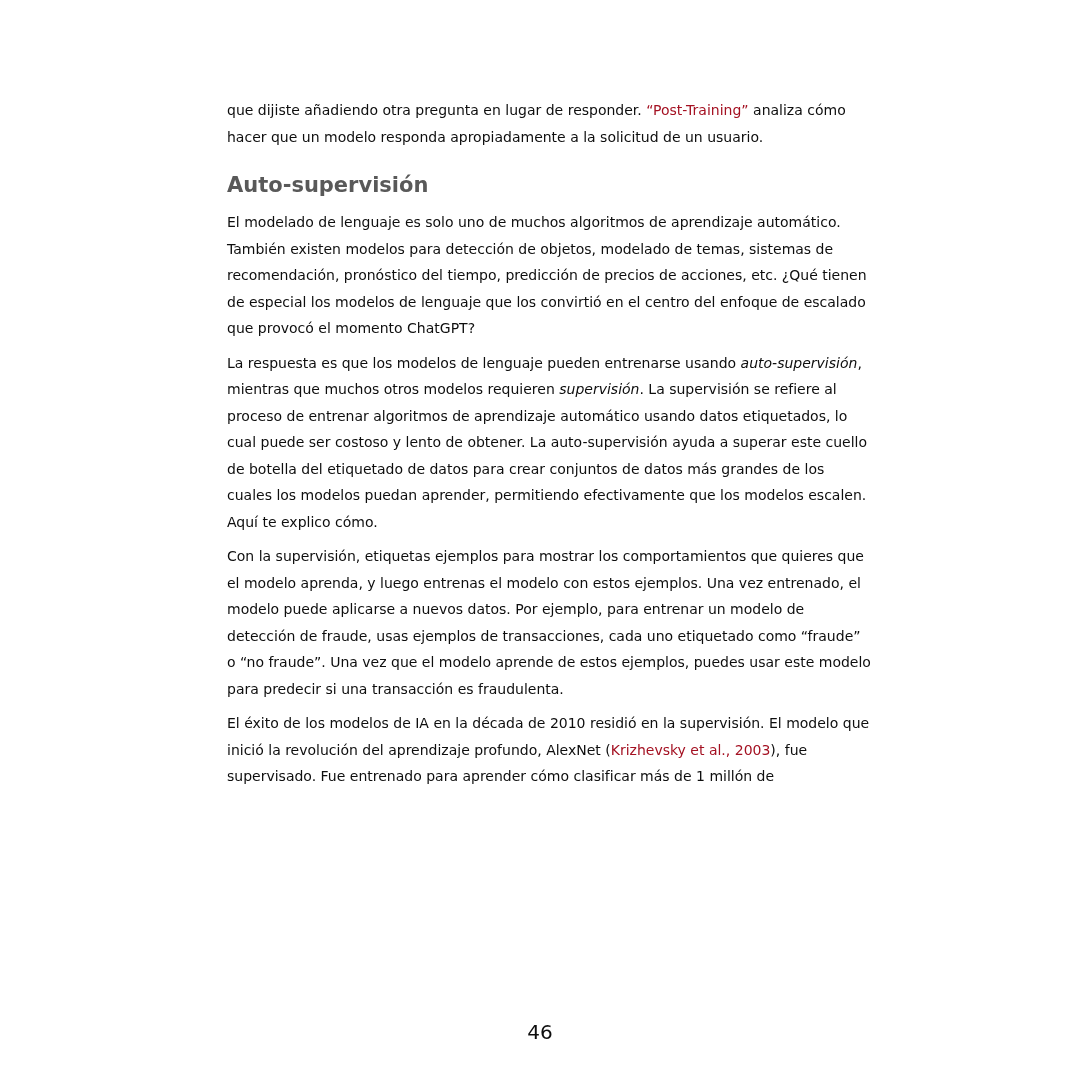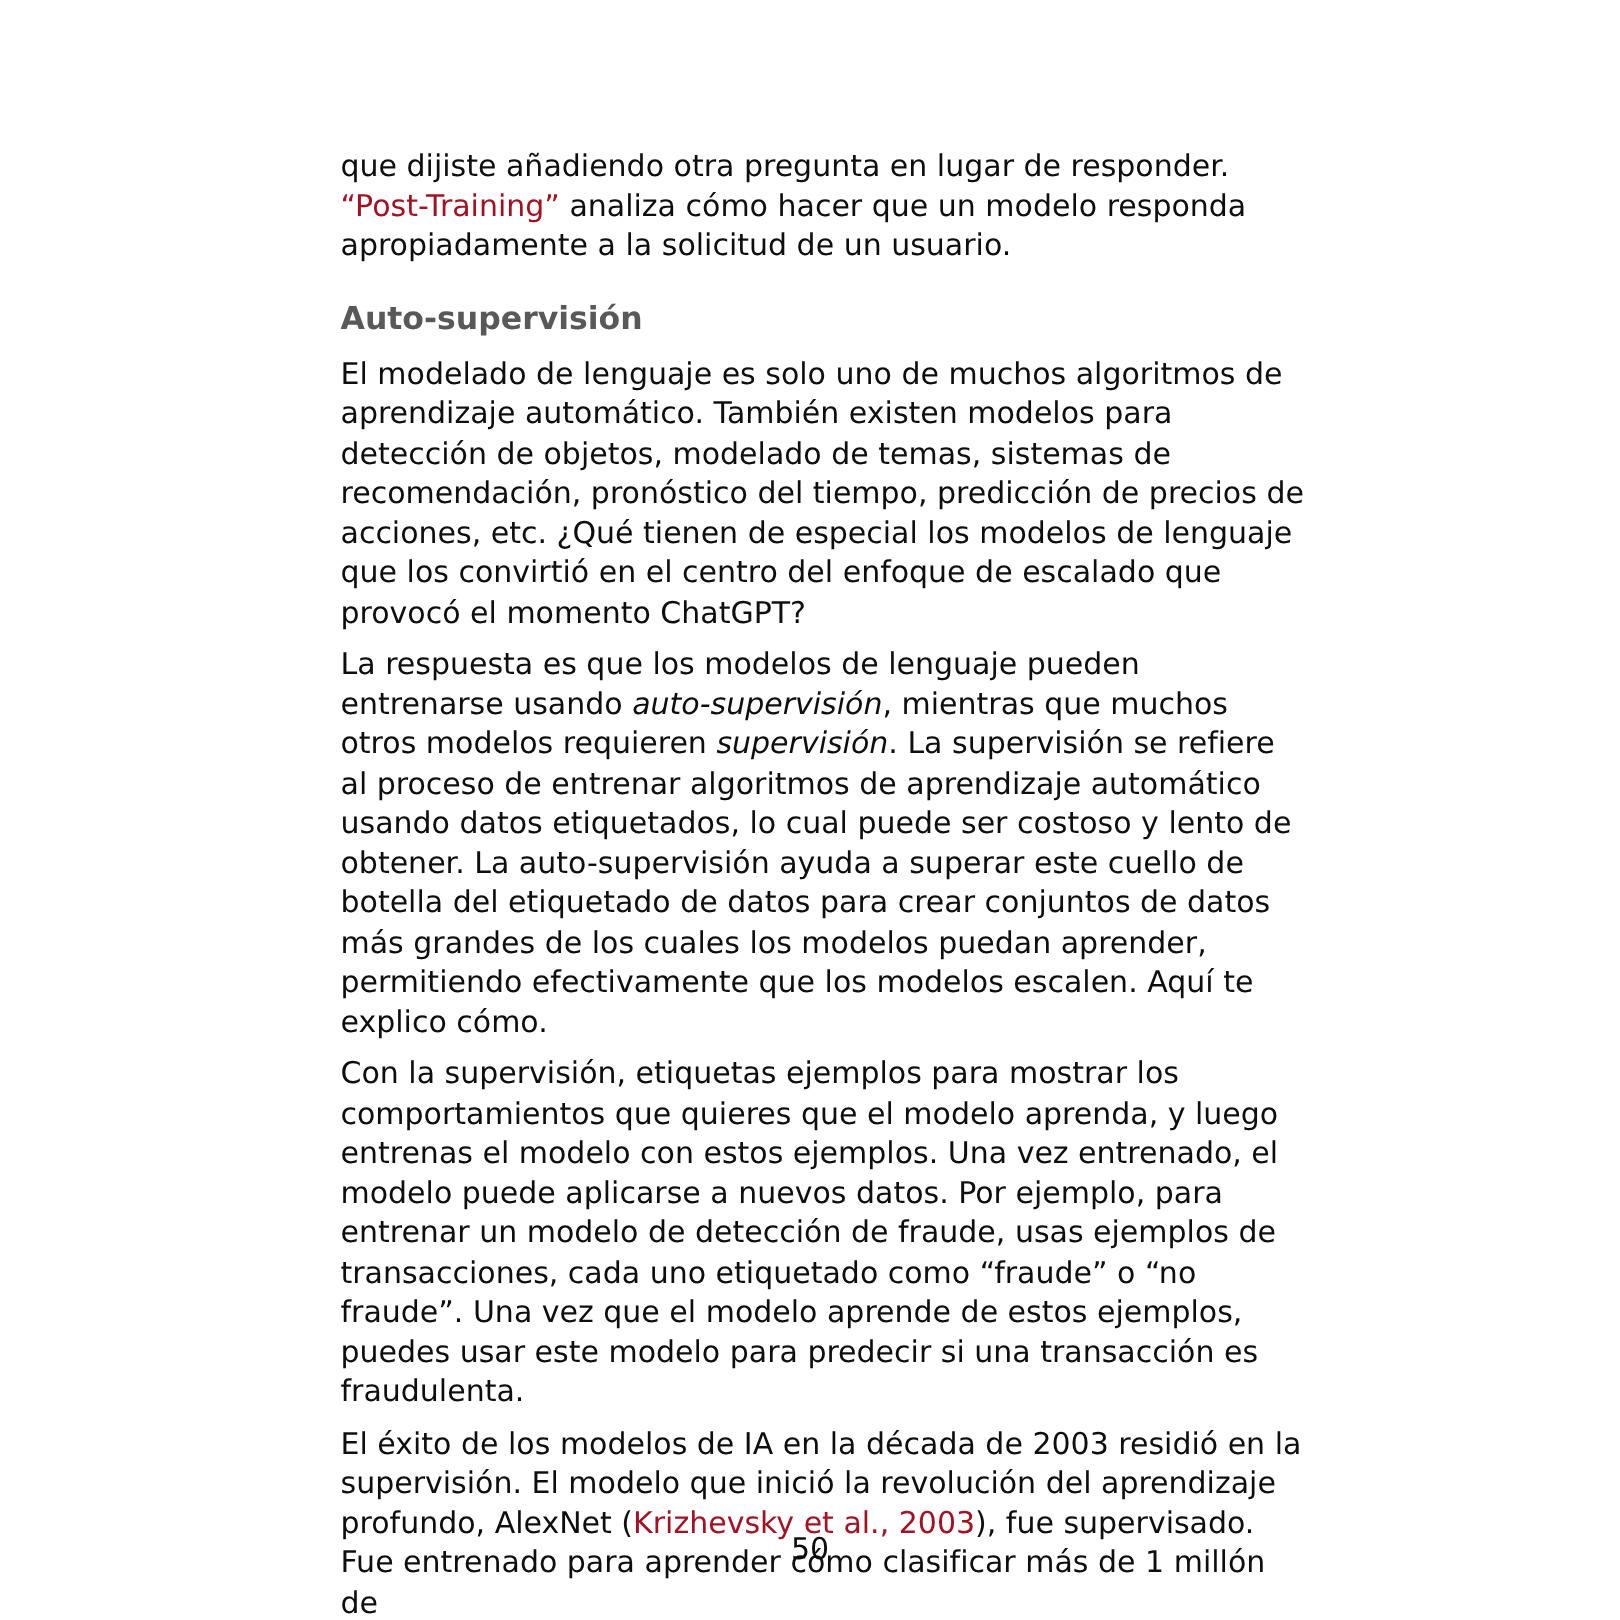--- a/index.html
+++ b/index.html
@@ -22,21 +22,21 @@
     position:absolute;inset:0;
     background:var(--bg);
   }
   .content{
     position:absolute;
     left:227px;top:97px;
     width:645px;
   }
   .para{
     margin:0 0 8px 0;
-    font-size:20px;
+    font-size:14px;
     line-height:26.5px;
     color:var(--text);
     text-align:left;
   }
   .section-heading{
     margin:22px 0 10px 0;
     font-size:21px;
     line-height:27px;
     font-weight:bold;
     color:var(--heading);
@@ -60,16 +60,16 @@
 </head>
 <body>
 
 <div class="page">
   <div class="content">
       <p class="para"><span>que dijiste añadiendo otra pregunta en lugar de responder. </span><a class="link">“Post-Training”</a><span> analiza cómo hacer que un modelo responda apropiadamente a la solicitud de un usuario.</span></p>
       <h2 class="section-heading">Auto-supervisión</h2>
       <p class="para"><span>El modelado de lenguaje es solo uno de muchos algoritmos de aprendizaje automático. También existen modelos para detección de objetos, modelado de temas, sistemas de recomendación, pronóstico del tiempo, predicción de precios de acciones, etc. ¿Qué tienen de especial los modelos de lenguaje que los convirtió en el centro del enfoque de escalado que provocó el momento ChatGPT?</span></p>
       <p class="para"><span>La respuesta es que los modelos de lenguaje pueden entrenarse usando </span><span class="italic">auto-supervisión</span><span>, mientras que muchos otros modelos requieren </span><span class="italic">supervisión</span><span>. La supervisión se refiere al proceso de entrenar algoritmos de aprendizaje automático usando datos etiquetados, lo cual puede ser costoso y lento de obtener. La auto-supervisión ayuda a superar este cuello de botella del etiquetado de datos para crear conjuntos de datos más grandes de los cuales los modelos puedan aprender, permitiendo efectivamente que los modelos escalen. Aquí te explico cómo.</span></p>
       <p class="para"><span>Con la supervisión, etiquetas ejemplos para mostrar los comportamientos que quieres que el modelo aprenda, y luego entrenas el modelo con estos ejemplos. Una vez entrenado, el modelo puede aplicarse a nuevos datos. Por ejemplo, para entrenar un modelo de detección de fraude, usas ejemplos de transacciones, cada uno etiquetado como “fraude” o “no fraude”. Una vez que el modelo aprende de estos ejemplos, puedes usar este modelo para predecir si una transacción es fraudulenta.</span></p>
-      <p class="para"><span>El éxito de los modelos de IA en la década de 2003 residió en la supervisión. El modelo que inició la revolución del aprendizaje profundo, AlexNet (</span><a class="link">Krizhevsky et al., 2003</a><span>), fue supervisado. Fue entrenado para aprender cómo clasificar más de 1 millón de</span></p>
+      <p class="para"><span>El éxito de los modelos de IA en la década de 2010 residió en la supervisión. El modelo que inició la revolución del aprendizaje profundo, AlexNet (</span><a class="link">Krizhevsky et al., 2003</a><span>), fue supervisado. Fue entrenado para aprender cómo clasificar más de 1 millón de</span></p>
     </div>
-  <div class="page-number">50</div>
+  <div class="page-number">46</div>
 </div>
 
 </body></html>

